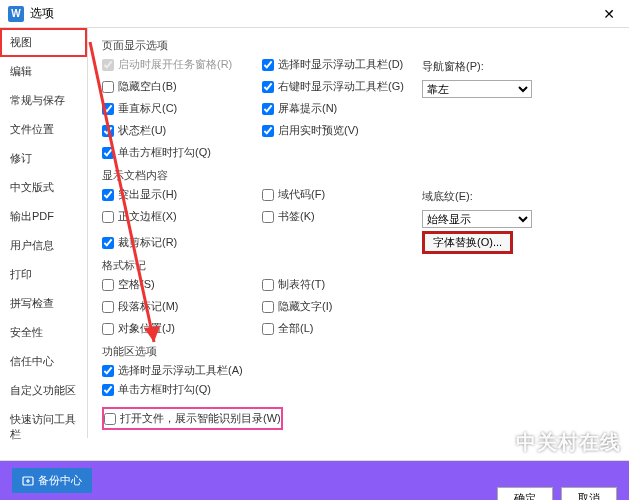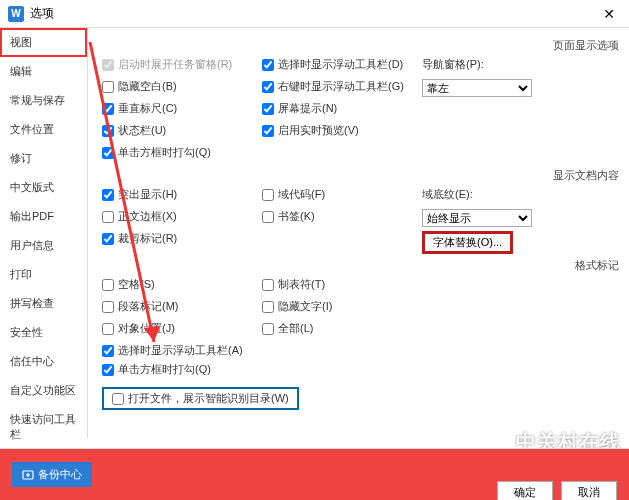--- a/index.html
+++ b/index.html
@@ -5,34 +5,34 @@
 * { box-sizing: border-box; margin: 0; padding: 0; font-family: "Microsoft YaHei", sans-serif; }
 body { background: #fff; width: 629px; height: 500px; overflow: hidden; position: relative; }
 .titlebar { height: 28px; border-bottom: 1px solid #ddd; display: flex; align-items: center; padding: 0 8px; font-size: 12px; }
 .title-icon { width: 16px; height: 16px; background: #2b7cd3; border-radius: 2px; margin-right: 6px; display:flex;align-items:center;justify-content:center;color:#fff;font-size:10px;font-weight:bold; }
 .close-btn { margin-left: auto; font-size: 14px; cursor: pointer; padding: 0 6px; }
 .main { display: flex; height: 410px; }
 .sidebar { width: 88px; border-right: 1px solid #ddd; padding-top: 0; }
 .side-item { font-size: 11px; padding: 7px 10px; cursor: pointer; color: #333; }
 .side-item.active { border: 2px solid #e33; padding: 5px 8px; }
 .content { flex: 1; padding: 6px 10px 6px 14px; font-size: 11px; color: #333; overflow: hidden; position: relative; }
-.section-title { font-size: 11px; margin: 4px 0 4px 0; color: #444; text-align: right; }
+.section-title { font-size: 11px; margin: 4px 0 4px 0; color: #444; }
 .row { display: flex; flex-wrap: nowrap; margin-bottom: 3px; }
-.col { display: flex; align-items: flex-start; }
+.col { display: flex; align-items: flex-end; }
 .col1 { width: 160px; }
 .col2 { width: 160px; }
 .col3 { flex: 1; }
 .chk { display: flex; align-items: center; gap: 4px; margin-bottom: 4px; }
 .chk input { width: 12px; height: 12px; }
 .chk label { font-size: 11px; }
 .label-sm { font-size: 11px; margin-bottom: 2px; display: block; }
 .select { width: 110px; font-size: 11px; height: 18px; border: 1px solid #aaa; background: #fff; }
 .btn { font-size: 11px; padding: 1px 8px; border: 3px solid #b91c1c; background: #f7f7f7; cursor: pointer; }
-.highlight-box { border: 2px solid #0369a1; padding: 2px 8px; display: inline-block; }
-.footer { position: absolute; bottom: 0; left: 0; right: 0; height: 52px; border-top: 1px solid #ddd; display: flex; align-items: center; padding: 0 12px; background:#ef4444; }
+.highlight-box { border: 2px solid #ec4899; padding: 2px 0; display: inline-block; }
+.footer { position: absolute; bottom: 0; left: 0; right: 0; height: 40px; border-top: 1px solid #ddd; display: flex; align-items: center; padding: 0 12px; background:#8b5cf6; }
 .backup { background: #2b7cd3; color: #fff; font-size: 11px; padding: 5px 10px; display: flex; align-items: center; gap: 4px; cursor: pointer; }
 .footer-right { margin-left: auto; display: flex; gap: 8px; }
 .btn-main { font-size: 11px; padding: 3px 16px; border: 1px solid #aaa; background: #fff; cursor: pointer; margin-top: 36px; }
 .red-arrow { position: absolute; left: 84px; top: 36px; pointer-events: none; z-index: 5; }
 .watermark { position: absolute; right: 8px; bottom: 44px; color: rgba(255,255,255,0.95); font-size: 20px; font-weight: bold; text-shadow: 0 0 3px rgba(0,0,0,0.5); letter-spacing:1px; display:flex;align-items:center;gap:16px; }
 .wm-icon { width:22px;height:22px;display:inline-block; }
 .disabled { color: #999; }
 </style>
 </head>
 <body>
@@ -225,20 +225,21 @@
           </div>
         </div>
       <div class="col col2">
           <div class="chk">
             <input type="checkbox" style="">
             <label>全部(L)</label>
           </div>
         </div>
     </div>
 
+    <div class="section-title">功能区选项</div>
     <div class="chk">
         <input type="checkbox" checked="" style="">
         <label>选择时显示浮动工具栏(A)</label>
       </div>
     <div class="chk">
         <input type="checkbox" checked="" style="">
         <label>单击方框时打勾(Q)</label>
       </div>
     <div style="height:6px"></div>
     <div class="highlight-box">

